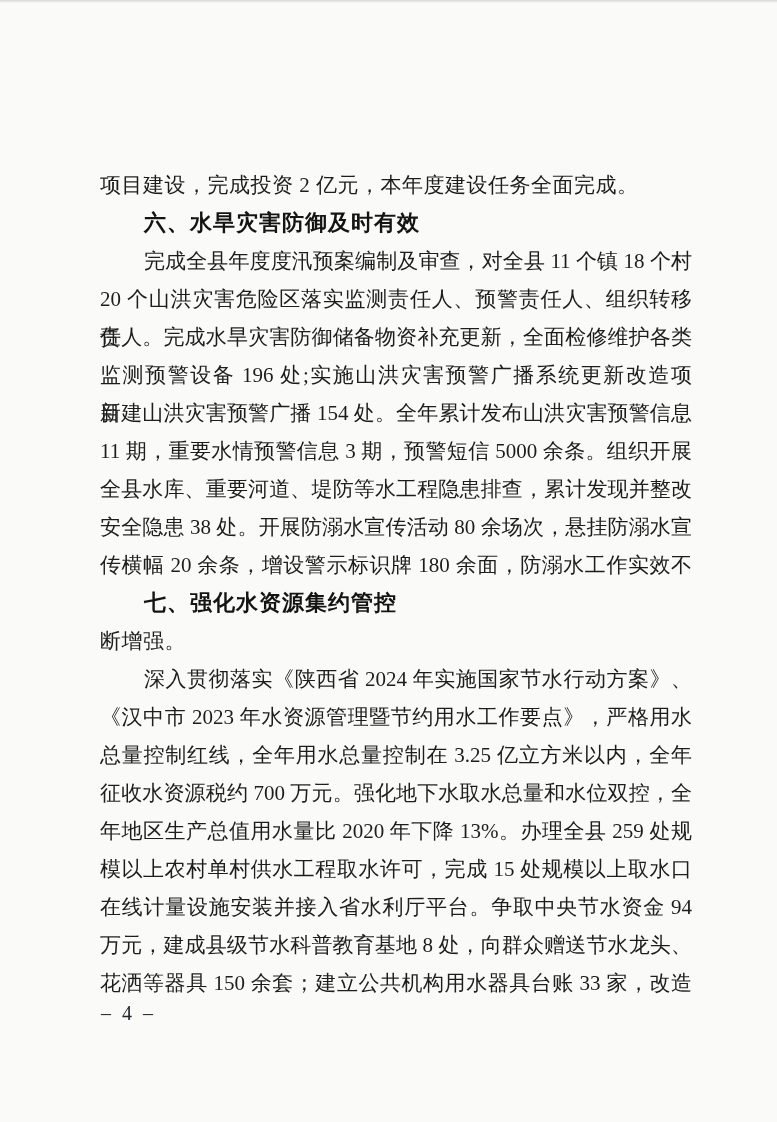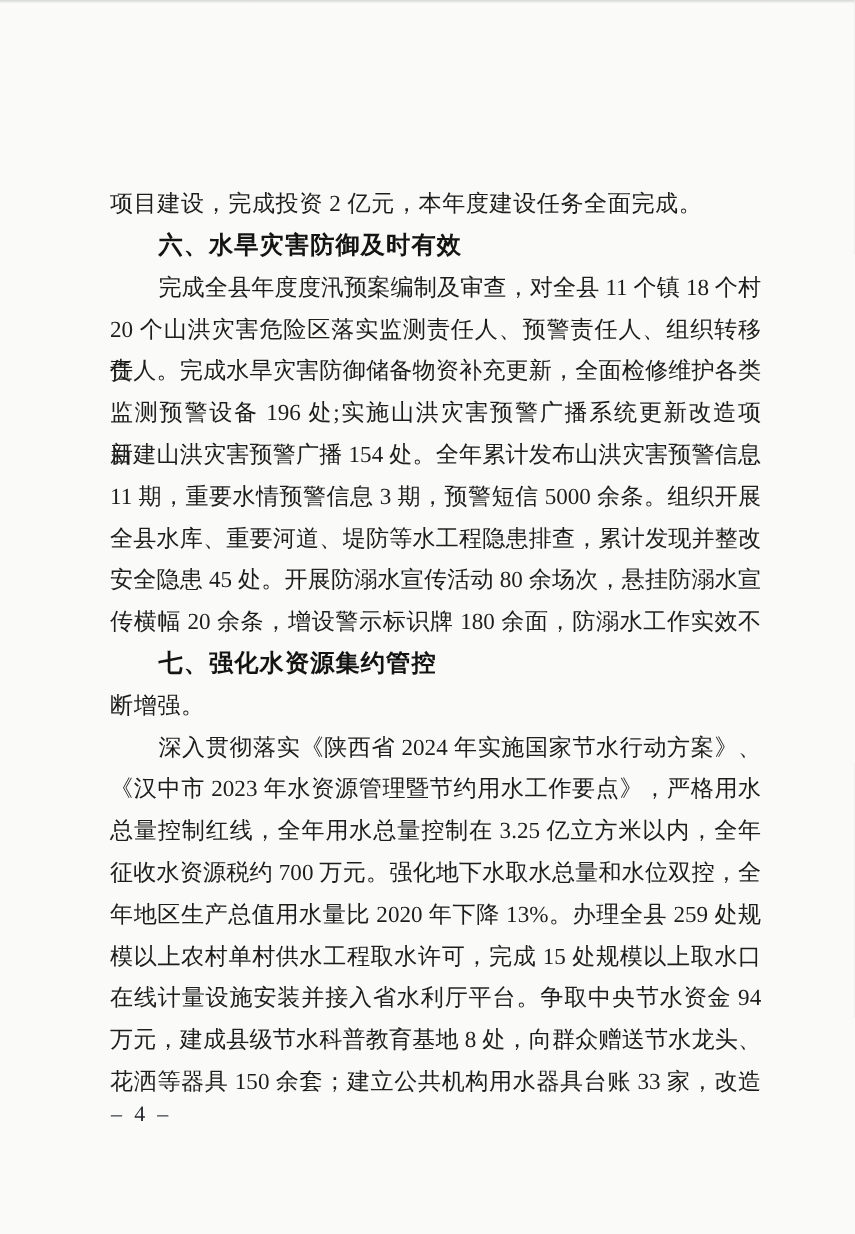--- a/index.html
+++ b/index.html
@@ -71,21 +71,21 @@
   <div class="content">
     <div class="line">项目建设，完成投资 2 亿元，本年度建设任务全面完成。</div>
     <div class="line heading indent">六、水旱灾害防御及时有效</div>
     <div class="line just indent">完成全县年度度汛预案编制及审查，对全县 11 个镇 18 个村</div>
     <div class="line just">20 个山洪灾害危险区落实监测责任人、预警责任人、组织转移责</div>
     <div class="line just">任人。完成水旱灾害防御储备物资补充更新，全面检修维护各类</div>
     <div class="line just">监测预警设备 196 处;实施山洪灾害预警广播系统更新改造项目，</div>
     <div class="line just">新建山洪灾害预警广播 154 处。全年累计发布山洪灾害预警信息</div>
     <div class="line just">11 期，重要水情预警信息 3 期，预警短信 5000 余条。组织开展</div>
     <div class="line just">全县水库、重要河道、堤防等水工程隐患排查，累计发现并整改</div>
-    <div class="line just">安全隐患 45 处。开展防溺水宣传活动 80 余场次，悬挂防溺水宣</div>
+    <div class="line just">安全隐患 38 处。开展防溺水宣传活动 80 余场次，悬挂防溺水宣</div>
     <div class="line just">传横幅 20 余条，增设警示标识牌 180 余面，防溺水工作实效不</div>
     <div class="line heading indent">七、强化水资源集约管控</div>
     <div class="line">断增强。</div>
     <div class="line just indent">深入贯彻落实《陕西省 2024 年实施国家节水行动方案》、</div>
     <div class="line just">《汉中市 2023 年水资源管理暨节约用水工作要点》，严格用水</div>
     <div class="line just">总量控制红线，全年用水总量控制在 3.25 亿立方米以内，全年</div>
     <div class="line just">征收水资源税约 700 万元。强化地下水取水总量和水位双控，全</div>
     <div class="line just">年地区生产总值用水量比 2020 年下降 13%。办理全县 259 处规</div>
     <div class="line just">模以上农村单村供水工程取水许可，完成 15 处规模以上取水口</div>
     <div class="line just">在线计量设施安装并接入省水利厅平台。争取中央节水资金 94</div>

